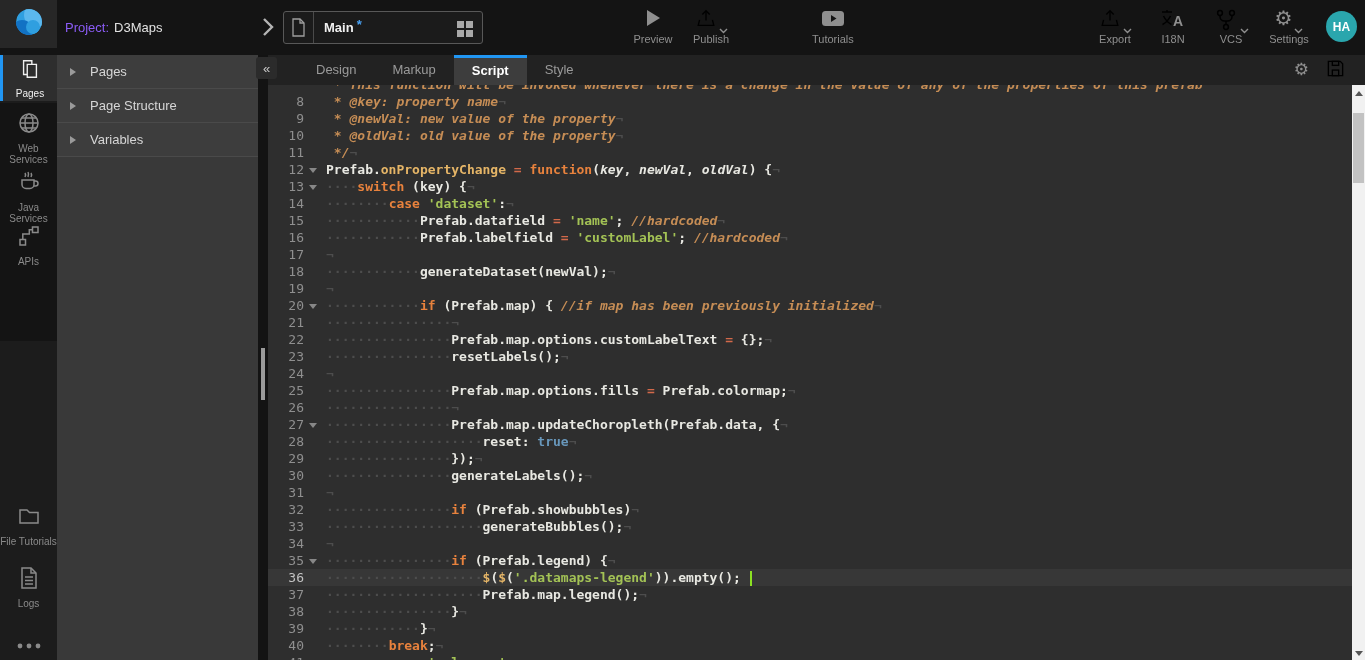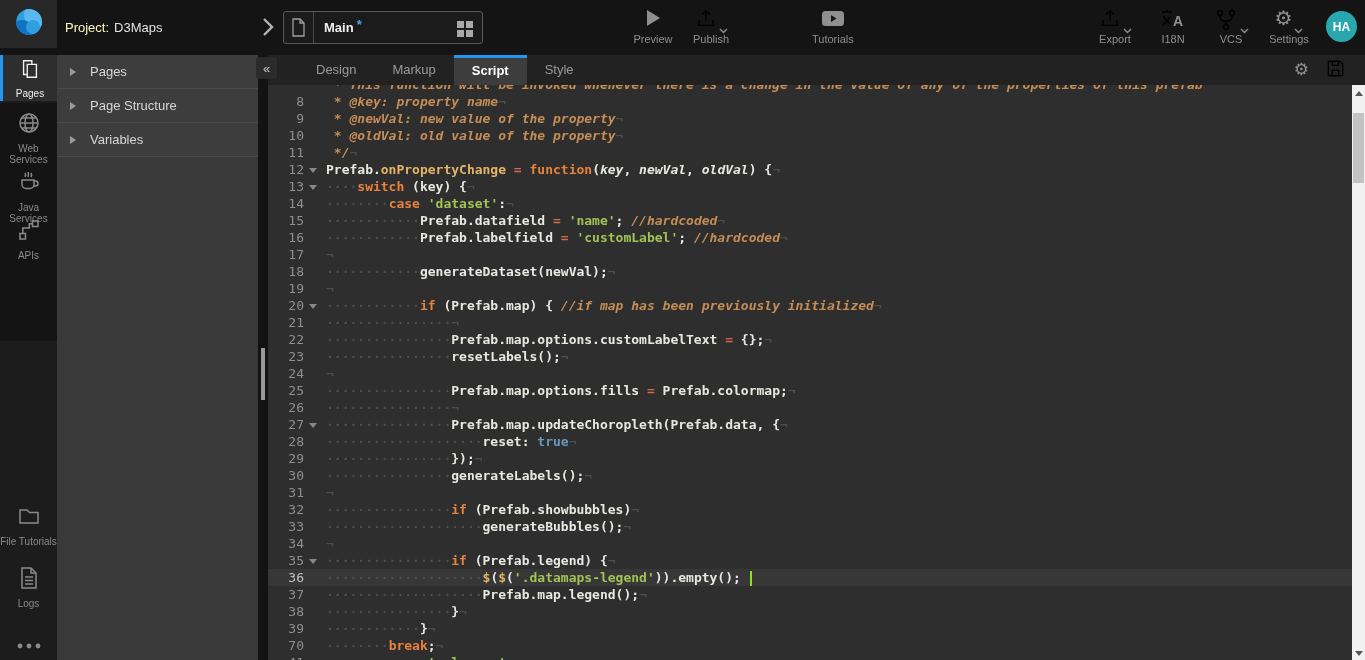--- a/index.html
+++ b/index.html
@@ -5,21 +5,21 @@
   * { margin:0; padding:0; box-sizing:border-box; }
   html,body { width:1365px; height:660px; overflow:hidden; background:#2e2e2e;
               font-family:"Liberation Sans", sans-serif; }
 
   
   .topbar { position:absolute; left:0; top:0; width:1365px; height:55px; background:#141414; }
   .logo-tile { position:absolute; left:0; top:0; width:57px; height:48px; background:#272727;
                display:flex; align-items:center; justify-content:center; cursor:pointer; }
   .project { position:absolute; left:65px; top:0; height:55px; display:flex; align-items:center;
              font-size:13px; }
-  .project .plabel { color:#fef9c3; margin-right:5px; }
+  .project .plabel { color:#8b5cf6; margin-right:5px; }
   .project .pname { color:#e2e2e2; }
   .crumb-chev { position:absolute; left:262px; top:17px; }
   .main-tab { position:absolute; left:283px; top:11px; width:200px; height:33px; background:#1b1b1b;
               border:1px solid #585858; border-radius:3px; display:flex; align-items:center; cursor:pointer; }
   .main-tab .icon-cell { width:30px; height:100%; border-right:1px solid #4a4a4a;
                          display:flex; align-items:center; justify-content:center; }
   .main-tab .tab-label { color:#f0f0f0; font-size:13px; font-weight:bold; margin-left:10px; }
   .main-tab .dirty { color:#4aa3f5; font-size:13px; font-weight:bold; margin-left:3px; position:relative; top:-3px; }
   .main-tab .grid-icon { position:absolute; right:9px; top:9px; width:16px; height:16px;
                          display:grid; grid-template-columns:7px 7px; grid-template-rows:7px 7px; gap:2px; }
@@ -258,21 +258,21 @@
     <div class="rail-item" style="top: 111px; height: 58px; justify-content: space-between;">
       <span><svg width="24" height="24" viewBox="0 0 24 24" fill="none" stroke="currentColor" stroke-width="1.5">
           <path d="M5 11 h12 v4.5 a4 4 0 0 1 -4 4 h-4 a4 4 0 0 1 -4 -4 z"></path>
           <path d="M17 12 h1.5 a2.5 2.5 0 0 1 0 5 h-1.5"></path>
           <path d="M8 4 q1.2 1.8 0 4"></path>
           <path d="M11 3 q1.2 2.2 0 5"></path>
           <path d="M14 4 q1.2 1.8 0 4"></path>
         </svg></span>
       <div class="lbl">Java Services</div>
     </div>
-    <div class="rail-item" style="top: 158px; height: 50px; justify-content: center;">
+    <div class="rail-item" style="top: 166px; height: 50px;">
       <span><svg width="24" height="24" viewBox="0 0 24 24" fill="none" stroke="currentColor" stroke-width="1.5">
           <rect x="3" y="15.5" width="5.5" height="5.5"></rect>
           <rect x="15.5" y="3" width="5.5" height="5.5"></rect>
           <path d="M5.8 15.5 V10 h6.5 V5.8 h3.2"></path>
         </svg></span>
       <div class="lbl">APIs</div>
     </div>
     <div class="rail-item" style="top: 446px; height: 62px;">
       <span><svg width="24" height="24" viewBox="0 0 24 24" fill="none" stroke="currentColor" stroke-width="1.5">
           <path d="M3 19 V6 h7 l2.5 2.5 H21 V19 z"></path>
@@ -428,21 +428,21 @@
         <div class="code-row">
           <div class="line-inner"><span class="gutter"><span class="lnum">37</span></span><span class="ltext"><span class="tk-d">····················</span><span class="tk-w">Prefab.map.legend();</span><span class="tk-e">¬</span></span></div>
         </div>
         <div class="code-row">
           <div class="line-inner"><span class="gutter"><span class="lnum">38</span></span><span class="ltext"><span class="tk-d">················</span><span class="tk-w">}</span><span class="tk-e">¬</span></span></div>
         </div>
         <div class="code-row">
           <div class="line-inner"><span class="gutter"><span class="lnum">39</span></span><span class="ltext"><span class="tk-d">············</span><span class="tk-w">}</span><span class="tk-e">¬</span></span></div>
         </div>
         <div class="code-row">
-          <div class="line-inner"><span class="gutter"><span class="lnum">70</span></span><span class="ltext"><span class="tk-d">········</span><span class="tk-k">break</span><span class="tk-w">;</span><span class="tk-e">¬</span></span></div>
+          <div class="line-inner"><span class="gutter"><span class="lnum">40</span></span><span class="ltext"><span class="tk-d">········</span><span class="tk-k">break</span><span class="tk-w">;</span><span class="tk-e">¬</span></span></div>
         </div>
         <div class="code-row">
           <div class="line-inner"><span class="gutter"><span class="lnum">41</span></span><span class="ltext"><span class="tk-d">········</span><span class="tk-k">case</span><span class="tk-w"> </span><span class="tk-s">'colormap'</span><span class="tk-w">:</span></span></div>
         </div>
       </div>
     <div class="vscroll">
       <div class="arrow-up"></div>
       <div class="sthumb"></div>
       <div class="arrow-down"></div>
     </div>

